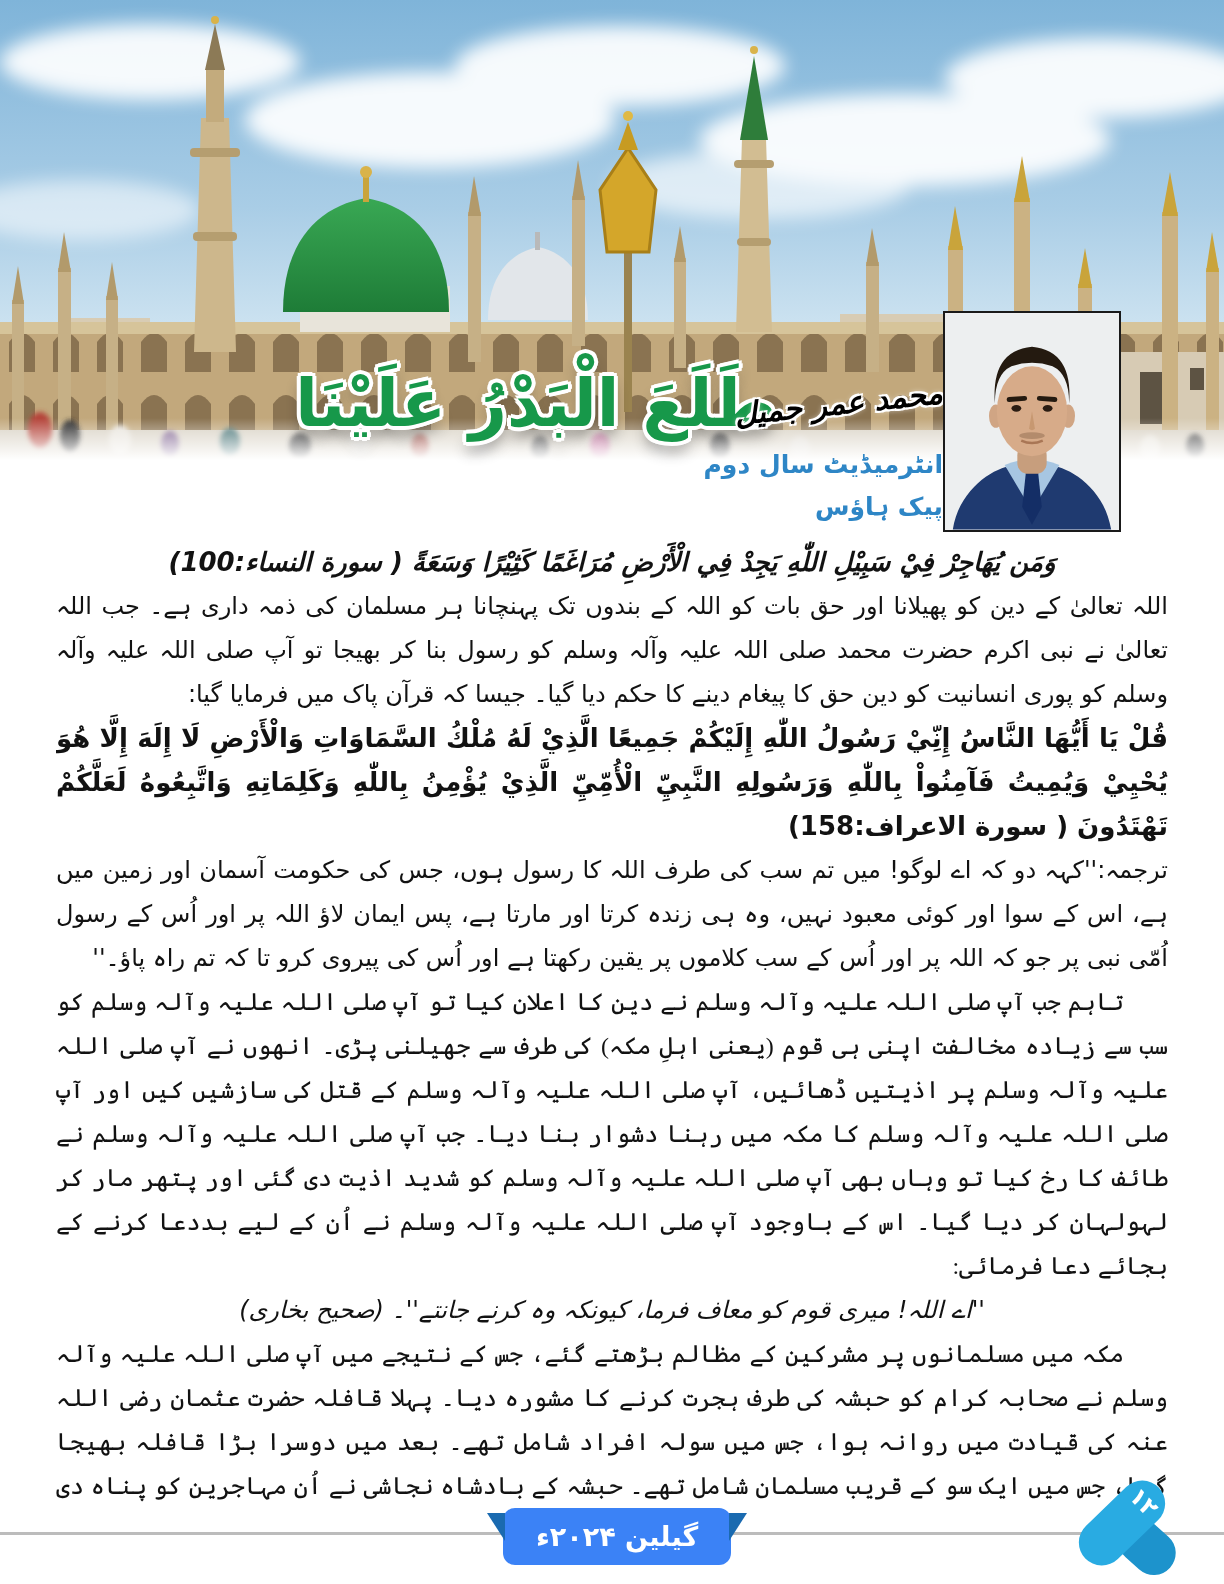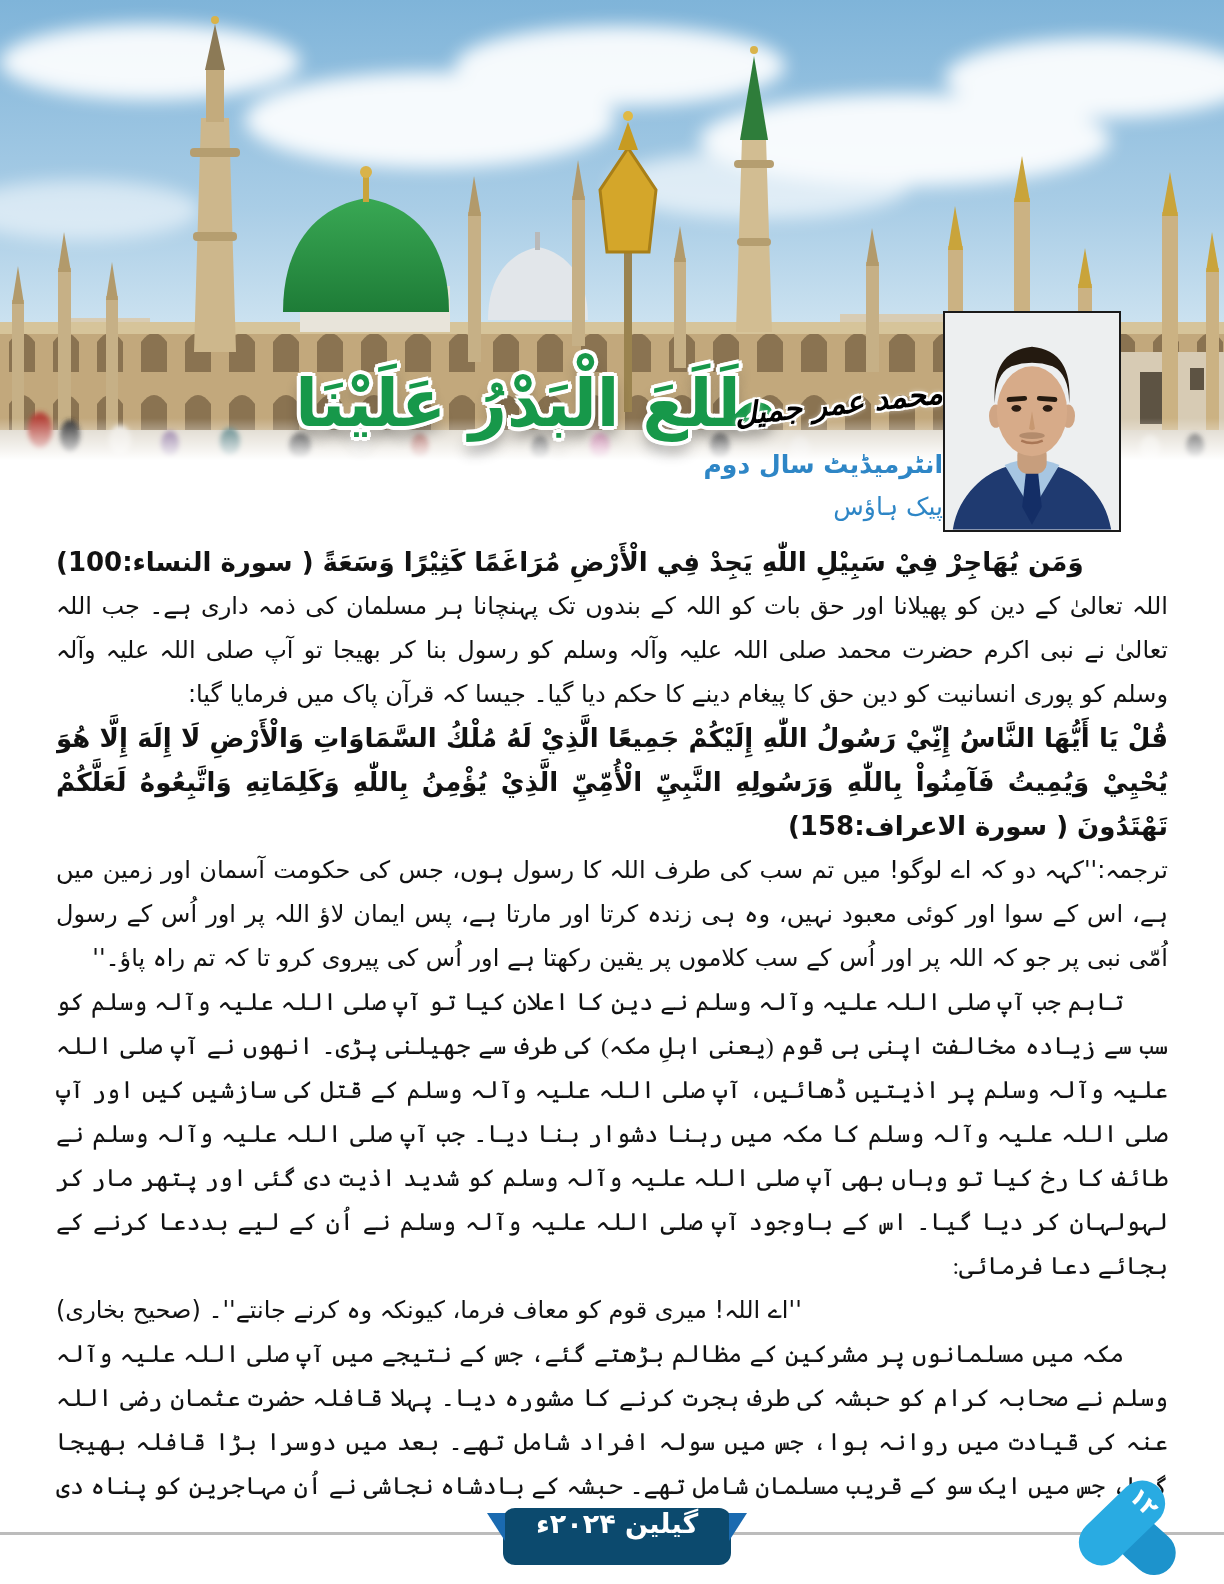--- a/index.html
+++ b/index.html
@@ -37,51 +37,51 @@
     text-shadow:-2px -2px 0 #fff,2px -2px 0 #fff,-2px 2px 0 #fff,2px 2px 0 #fff,0 0 6px #fff;
     transform:rotate(-6deg);
   }
   .author-class {
     position:absolute; right:281px; top:450px;
     direction:rtl; font-size:25px; font-weight:bold; color:#2e86c6;
     text-shadow:0 0 4px #fff;
   }
   .author-house {
     position:absolute; right:281px; top:492px;
-    direction:rtl; font-size:25px; font-weight:normal; color:#2e86c6;
+    direction:rtl; font-size:25px; font-weight:bold; color:#2e86c6;
     text-shadow:0 0 4px #fff;
   }
 
   
   .portrait {
     position:absolute; left:943px; top:311px; width:178px; height:221px;
     border:2px solid #1a1a1a; background:#f2f3f4;
   }
   .portrait svg { display:block; width:100%; height:100%; }
 
   
   .article {
     position:absolute; left:56px; top:540px; width:1112px; height:962px;
     direction:rtl; overflow:hidden;
     color:#121212; font-size:24px; line-height:44px; text-align:justify;
   }
   .article p { margin:0; }
   .verse { font-weight:bold; font-size:26px; }
-  .center { text-align:left; }
+  .center { text-align:center;font-style:italic; }
   .indent { text-indent:44px;font-family:Liberation Serif, serif; }
 
   
   .footer-rule {
     position:absolute; left:0; top:1532px; width:1224px; height:3px;
     background:#bcbcbc; z-index:1;
   }
   .year-banner {
     position:absolute; left:503px; top:1508px; width:228px; height:57px;
-    background:#0c4a6e; border-radius:12px; z-index:3;
-    display:flex; justify-content:center;
+    background:#3b82f6; border-radius:12px; z-index:3;
+    display:flex; align-items:center; justify-content:center;
     color:#ffffff; font-size:27px; font-weight:bold; direction:rtl;
   }
   .year-banner::before {
     content:""; position:absolute; left:-16px; top:5px; z-index:-1;
     width:0; height:0; border-right:18px solid #1a6ab0; border-bottom:28px solid transparent;
   }
   .year-banner::after {
     content:""; position:absolute; right:-16px; top:5px; z-index:-1;
     width:0; height:0; border-left:18px solid #1a6ab0; border-bottom:28px solid transparent;
   }

